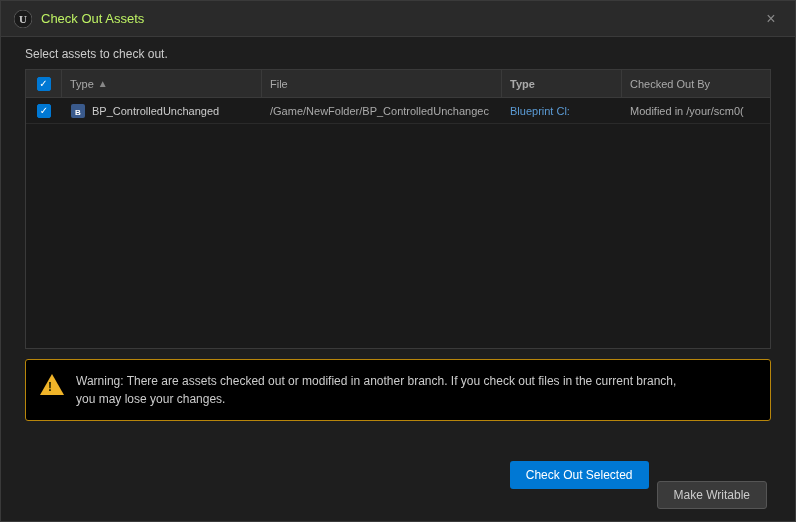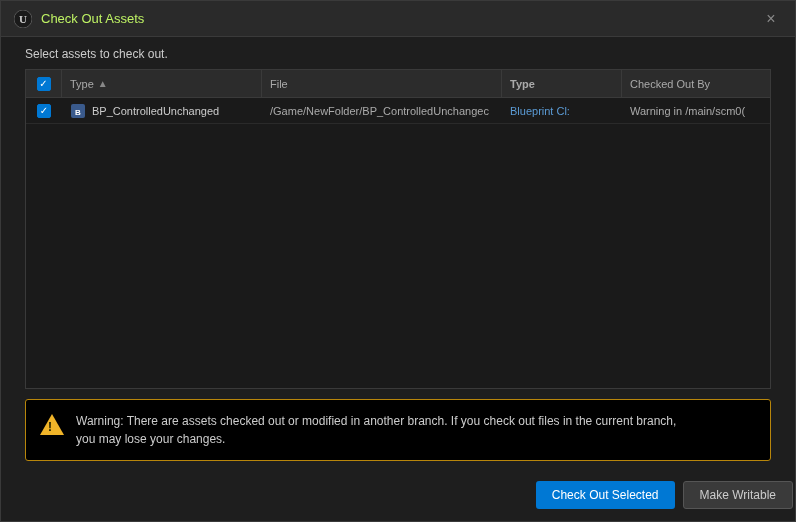--- a/index.html
+++ b/index.html
@@ -189,40 +189,41 @@
     .warning-text {
       color: #cccccc;
       font-size: 12px;
       line-height: 1.5;
     }
     .footer {
       display: flex;
       justify-content: flex-end;
       align-items: center;
       gap: 8px;
-      padding: 0 2px 12px;
+      padding: 0 28px 12px;
       flex-shrink: 0;
     }
     .btn {
       height: 28px;
       padding: 0 16px;
       border: none;
       border-radius: 3px;
       font-size: 12px;
       cursor: pointer;
       font-family: inherit;
     }
     .btn-primary {
       background: #0078d4;
       color: white;
     }
     .btn-secondary {
       background: #3a3a3a;
       color: #cccccc;
       border: 1px solid #555;
+      margin-top: 40px;
     }
   </style>
 </head>
 <body>
 
 <div class="dialog">
 
   <div class="title-bar">
     <div class="title-bar-left">
       <div class="ue-logo">
@@ -276,21 +277,21 @@
             </div>
             <span>BP_ControlledUnchanged</span>
           </div>
           <div class="td td-file">
             <span>/Game/NewFolder/BP_ControlledUnchangec</span>
           </div>
           <div class="td td-type">
             <span class="blueprint-type">Blueprint Cl:</span>
           </div>
           <div class="td td-checkedout">
-            <span>Warning in /main/scm0(</span>
+            <span>Modified in /your/scm0(</span>
           </div>
         </div>
       </div>
     </div>
 
     <div class="warning-box">
       <div class="warning-icon">
         <div class="warning-triangle"></div>
       </div>
       <div class="warning-text">

